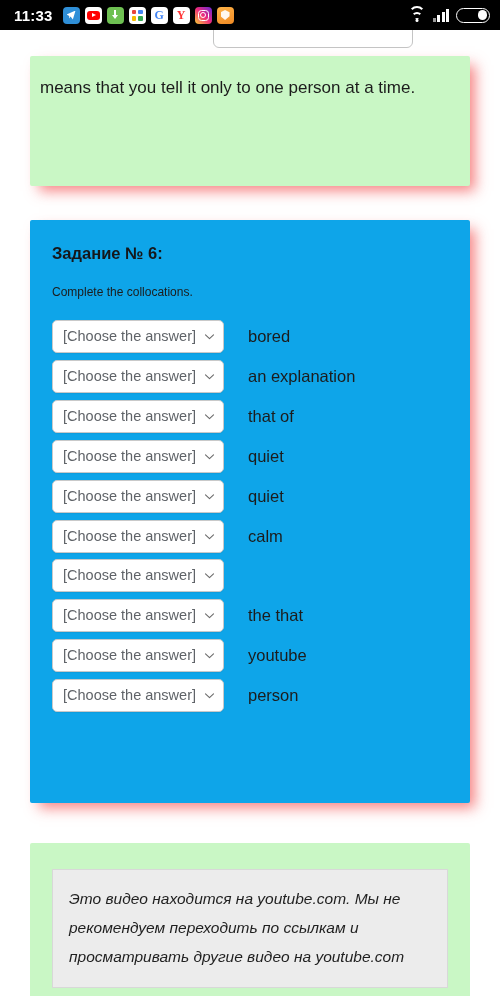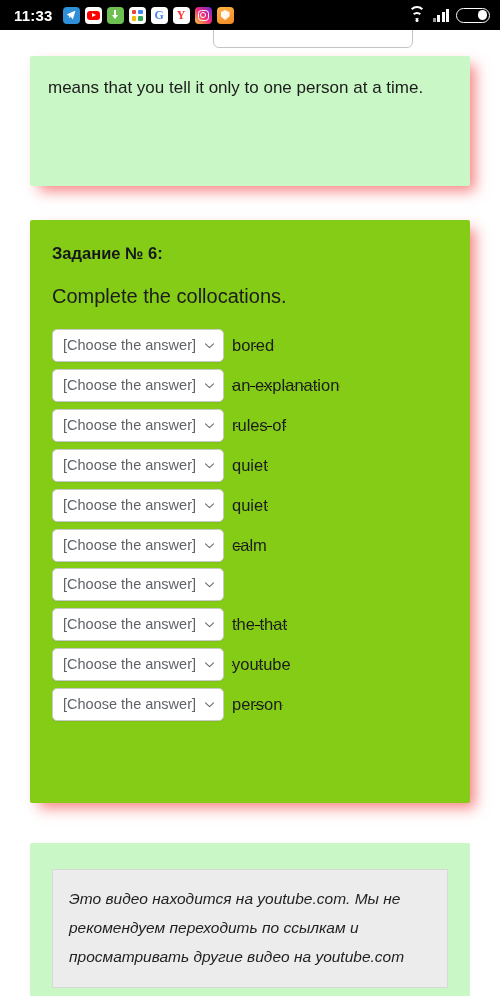--- a/index.html
+++ b/index.html
@@ -177,56 +177,55 @@
     z-index: 6;
   }
 
   .card {
     position: absolute;
     left: 30px;
     width: 440px;
     border-radius: 2px;
   }
   .card-green { background: #c9f7c5; }
-  .card-yellow { background: #84cc16; }
+  .card-yellow { background: #0ea5e9; }
   .card-shadow {
     box-shadow: 7px 7px 13px -2px rgba(244,110,110,.85);
   }
 
-  .card-1 { top: 26px; height: 130px; padding: 18px 18px; }
+  .card-1 { top: 26px; height: 130px; padding: 18px 10px; }
   .card-2 { top: 190px; height: 583px; padding: 24px 22px 20px 22px; }
   .card-3 { top: 813px; height: 160px; padding: 22px 22px 0 22px; }
 
   .body-text {
     font-size: 17px;
     line-height: 28px;
     color: #1c1c1c;
   }
 
   .task-title {
     font-size: 16.5px;
     font-weight: bold;
     color: #15171a;
     margin-bottom: 22px;
   }
   .task-instruction {
-    font-size: 20px;
+    font-size: 12px;
     color: #1c1c1c;
     margin-bottom: 20px;
   }
 
   .coll-list {
     display: block;
     font-size: 0;
   }
   .coll-row {
     display: block;
     margin-bottom: 6px;
     line-height: 0;
-    text-decoration: underline;
   }
   .select {
     display: inline-flex;
     align-items: center;
     justify-content: space-between;
     width: 172px;
     height: 33px;
     background: #ffffff;
     border: 1px solid #c9c9c9;
     border-radius: 5px;
@@ -246,21 +245,21 @@
     flex: 0 0 auto;
     margin-left: 6px;
   }
   .chev svg { display: block; }
   .coll-label {
     display: inline;
     font-size: 16.5px;
     color: #1c1c1c;
     vertical-align: middle;
     line-height: 34px;
-    margin-left: 8px;
+    margin-left: 24px;
     white-space: normal;
   }
 
   .video-notice {
     background: #ececec;
     border: 1px solid #d8d8d8;
     padding: 14px 16px 16px 16px;
     margin-top: 4px;
   }
   .video-notice p {
@@ -381,21 +380,21 @@
 
       <div class="coll-row">
         <span class="select">
           <span class="ph">[Choose the answer]</span>
           <span class="chev">
             <svg width="11" height="11" viewBox="0 0 11 11">
                 <path d="M1.5 3.8 L5.5 7.6 L9.5 3.8" fill="none" stroke="#6b6b6b" stroke-width="1.1" stroke-linecap="round" stroke-linejoin="round"></path>
               </svg>
           </span>
         </span>
-        <span class="coll-label">rules of</span>
+        <span class="coll-label">that of</span>
       </div>
 
       <div class="coll-row">
         <span class="select">
           <span class="ph">[Choose the answer]</span>
           <span class="chev">
             <svg width="11" height="11" viewBox="0 0 11 11">
                 <path d="M1.5 3.8 L5.5 7.6 L9.5 3.8" fill="none" stroke="#6b6b6b" stroke-width="1.1" stroke-linecap="round" stroke-linejoin="round"></path>
               </svg>
           </span>

